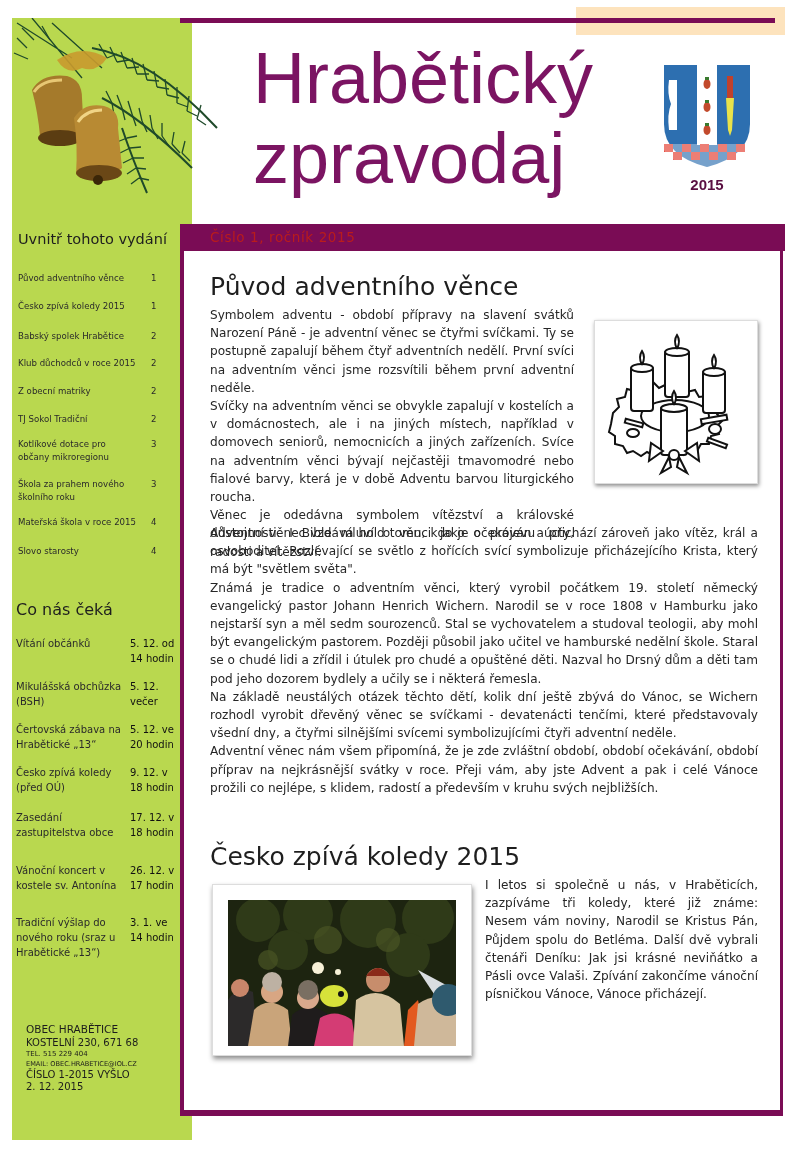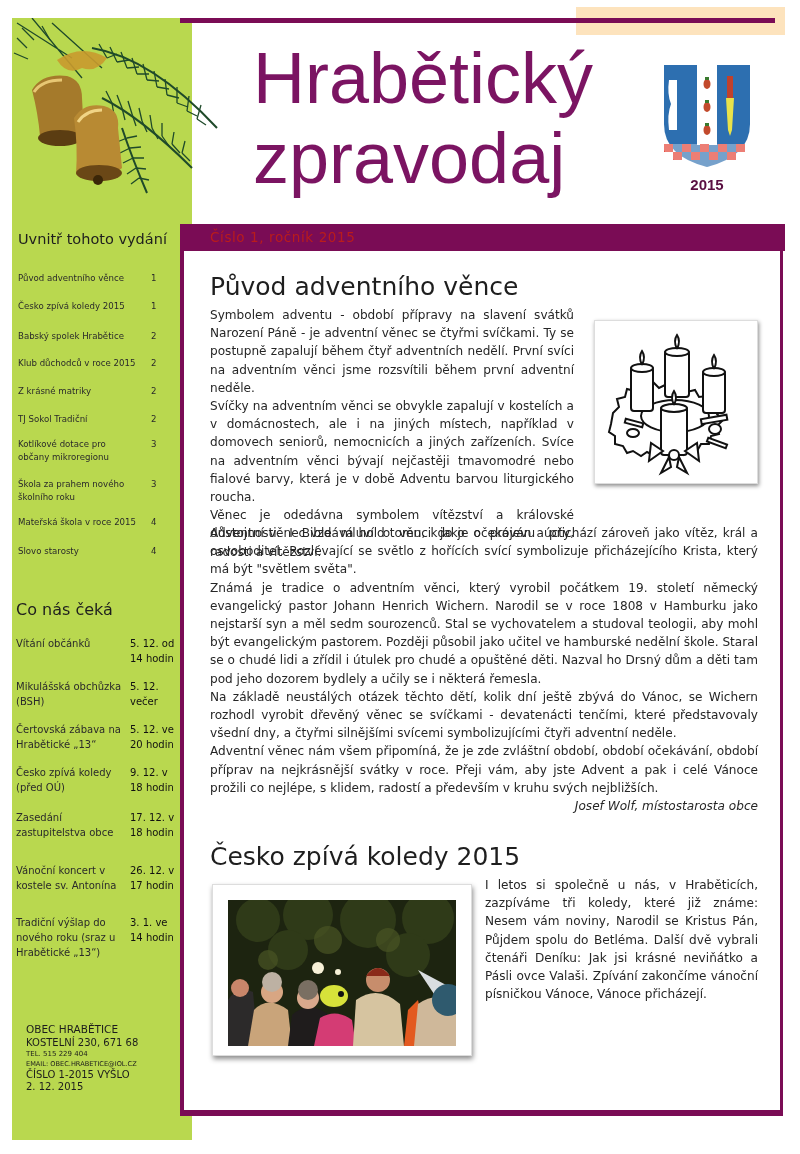--- a/index.html
+++ b/index.html
@@ -85,21 +85,21 @@
     </g>
   </svg>
 </div>
 
 <div class="abs toc-title">Uvnitř tohoto vydání</div>
 
 <div class="toc-item" style="top:272px"><span class="lbl">Původ adventního věnce</span><span class="pg">1</span></div>
 <div class="toc-item" style="top:300px"><span class="lbl">Česko zpívá koledy 2015</span><span class="pg">1</span></div>
 <div class="toc-item" style="top:330px"><span class="lbl">Babský spolek Hrabětice</span><span class="pg">2</span></div>
 <div class="toc-item" style="top:357px"><span class="lbl">Klub důchodců v roce 2015</span><span class="pg">2</span></div>
-<div class="toc-item" style="top:385px"><span class="lbl">Z krásné matriky</span><span class="pg">2</span></div>
+<div class="toc-item" style="top:385px"><span class="lbl">Z obecní matriky</span><span class="pg">2</span></div>
 <div class="toc-item" style="top:413px"><span class="lbl">TJ Sokol Tradiční</span><span class="pg">2</span></div>
 <div class="toc-item" style="top:438px"><span class="lbl">Kotlíkové dotace pro občany mikroregionu</span><span class="pg">3</span></div>
 <div class="toc-item" style="top:478px"><span class="lbl">Škola za prahem nového školního roku</span><span class="pg">3</span></div>
 <div class="toc-item" style="top:516px"><span class="lbl">Mateřská škola v roce 2015</span><span class="pg">4</span></div>
 <div class="toc-item" style="top:545px"><span class="lbl">Slovo starosty</span><span class="pg">4</span></div>
 
 <div class="abs events-title">Co nás čeká</div>
 
 <div class="event" style="top:636px"><span class="lbl">Vítání občánků</span><span class="dt">5. 12. od 14 hodin</span></div>
 <div class="event" style="top:679px"><span class="lbl">Mikulášská obchůzka (BSH)</span><span class="dt">5. 12. večer</span></div>
@@ -194,21 +194,20 @@
       <ellipse cx="120" cy="108" rx="6" ry="5"></ellipse>
     </g>
   </svg>
 </div>
 
 <div class="body-text" style="left:210px; top:524px; width:548px;">
   <p>Adventní věnec vzdává hold tomu, kdo je očekáván a přichází zároveň jako vítěz, král a osvoboditel. Rozlévající se světlo z hořících svící symbolizuje přicházejícího Krista, který má být "světlem světa".</p>
   <p>Známá je tradice o adventním věnci, který vyrobil počátkem 19. století německý evangelický pastor Johann Henrich Wichern. Narodil se v roce 1808 v Hamburku jako nejstarší syn a měl sedm sourozenců. Stal se vychovatelem a studoval teologii, aby mohl být evangelickým pastorem. Později působil jako učitel ve hamburské nedělní škole. Staral se o chudé lidi a zřídil i útulek pro chudé a opuštěné děti. Nazval ho Drsný dům a děti tam pod jeho dozorem bydlely a učily se i některá řemesla.</p>
   <p>Na základě neustálých otázek těchto dětí, kolik dní ještě zbývá do Vánoc, se Wichern rozhodl vyrobit dřevěný věnec se svíčkami - devatenácti tenčími, které představovaly všední dny, a čtyřmi silnějšími svícemi symbolizujícími čtyři adventní neděle.</p>
   <p>Adventní věnec nám všem připomíná, že je zde zvláštní období, období očekávání, období příprav na nejkrásnější svátky v roce. Přeji vám, aby jste Advent a pak i celé Vánoce prožili co nejlépe, s klidem, radostí a především v kruhu svých nejbližších.</p>
-  <p style="text-align:right; font-style:italic;">Josef Wolf, místostarosta obce</p>
 </div>
 
 <h1 class="h1" style="left:210px; top:842px; margin:0;">Česko zpívá koledy 2015</h1>
 
 <div class="abs photo-box">
   <div class="photo">
     <svg width="228" height="146" viewBox="0 0 228 146">
       <rect width="228" height="146" fill="#1d2410"></rect>
       <g fill="#2f3a18">
         <circle cx="30" cy="20" r="22"></circle>

